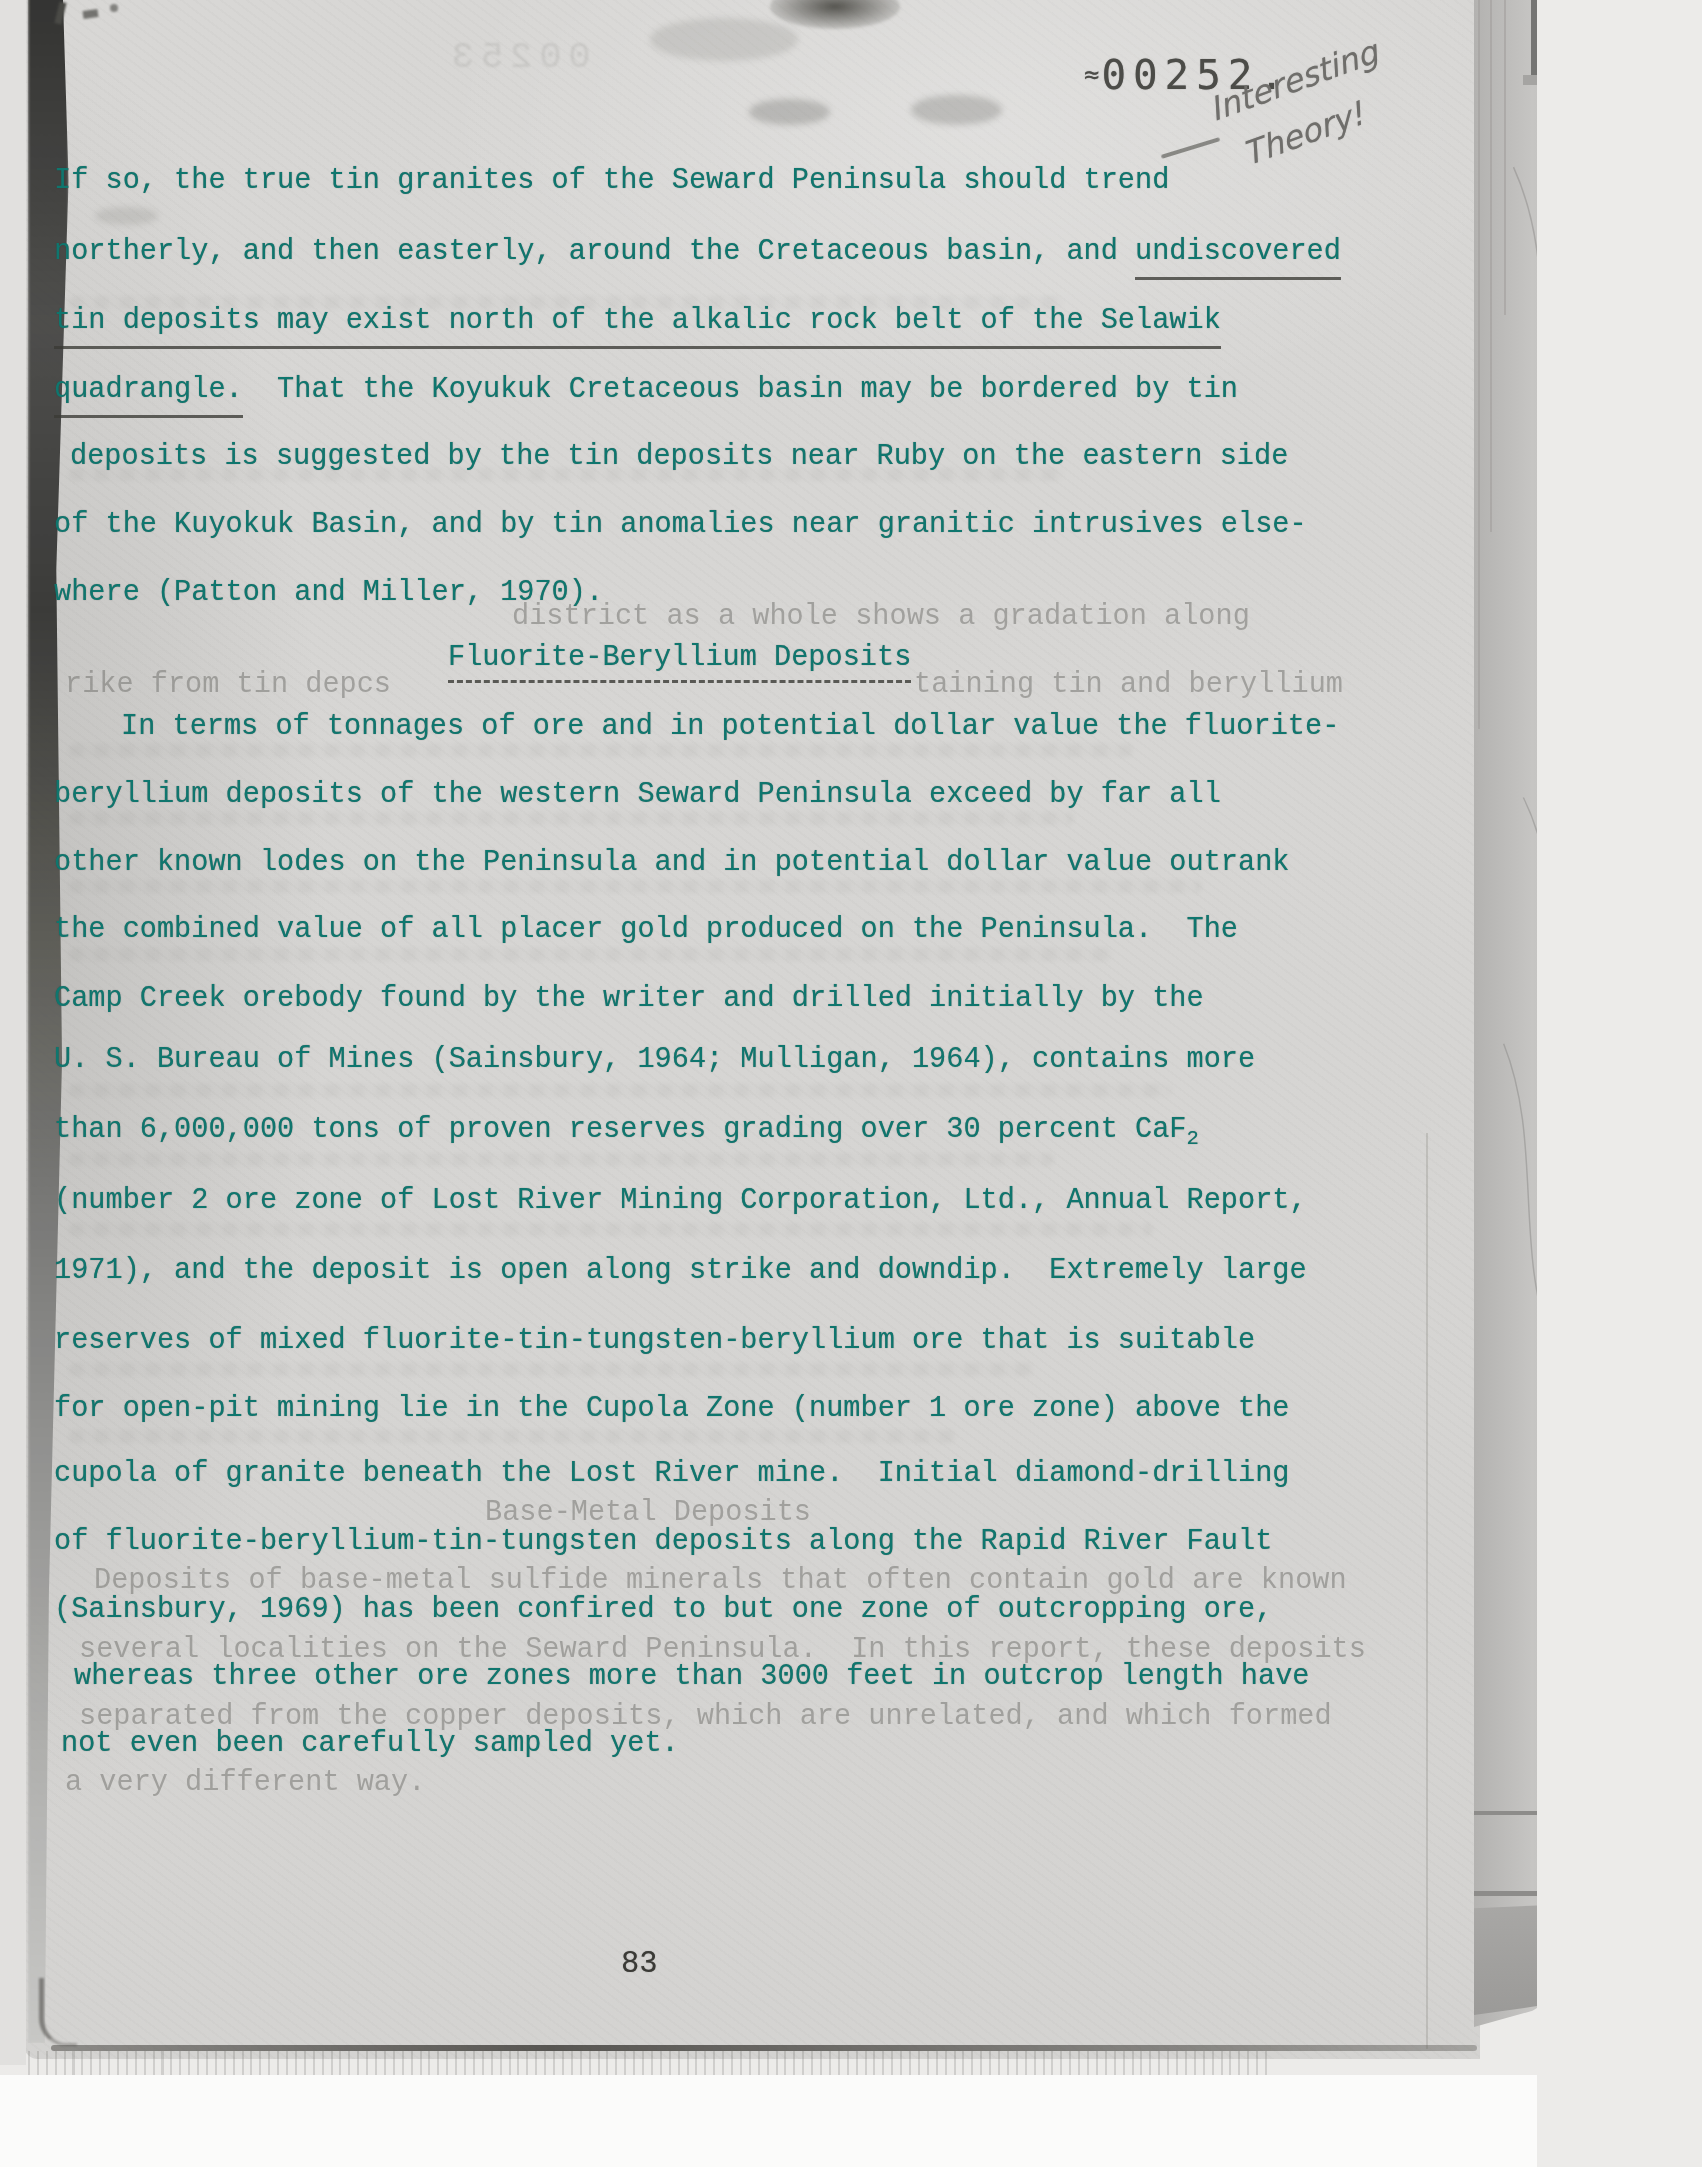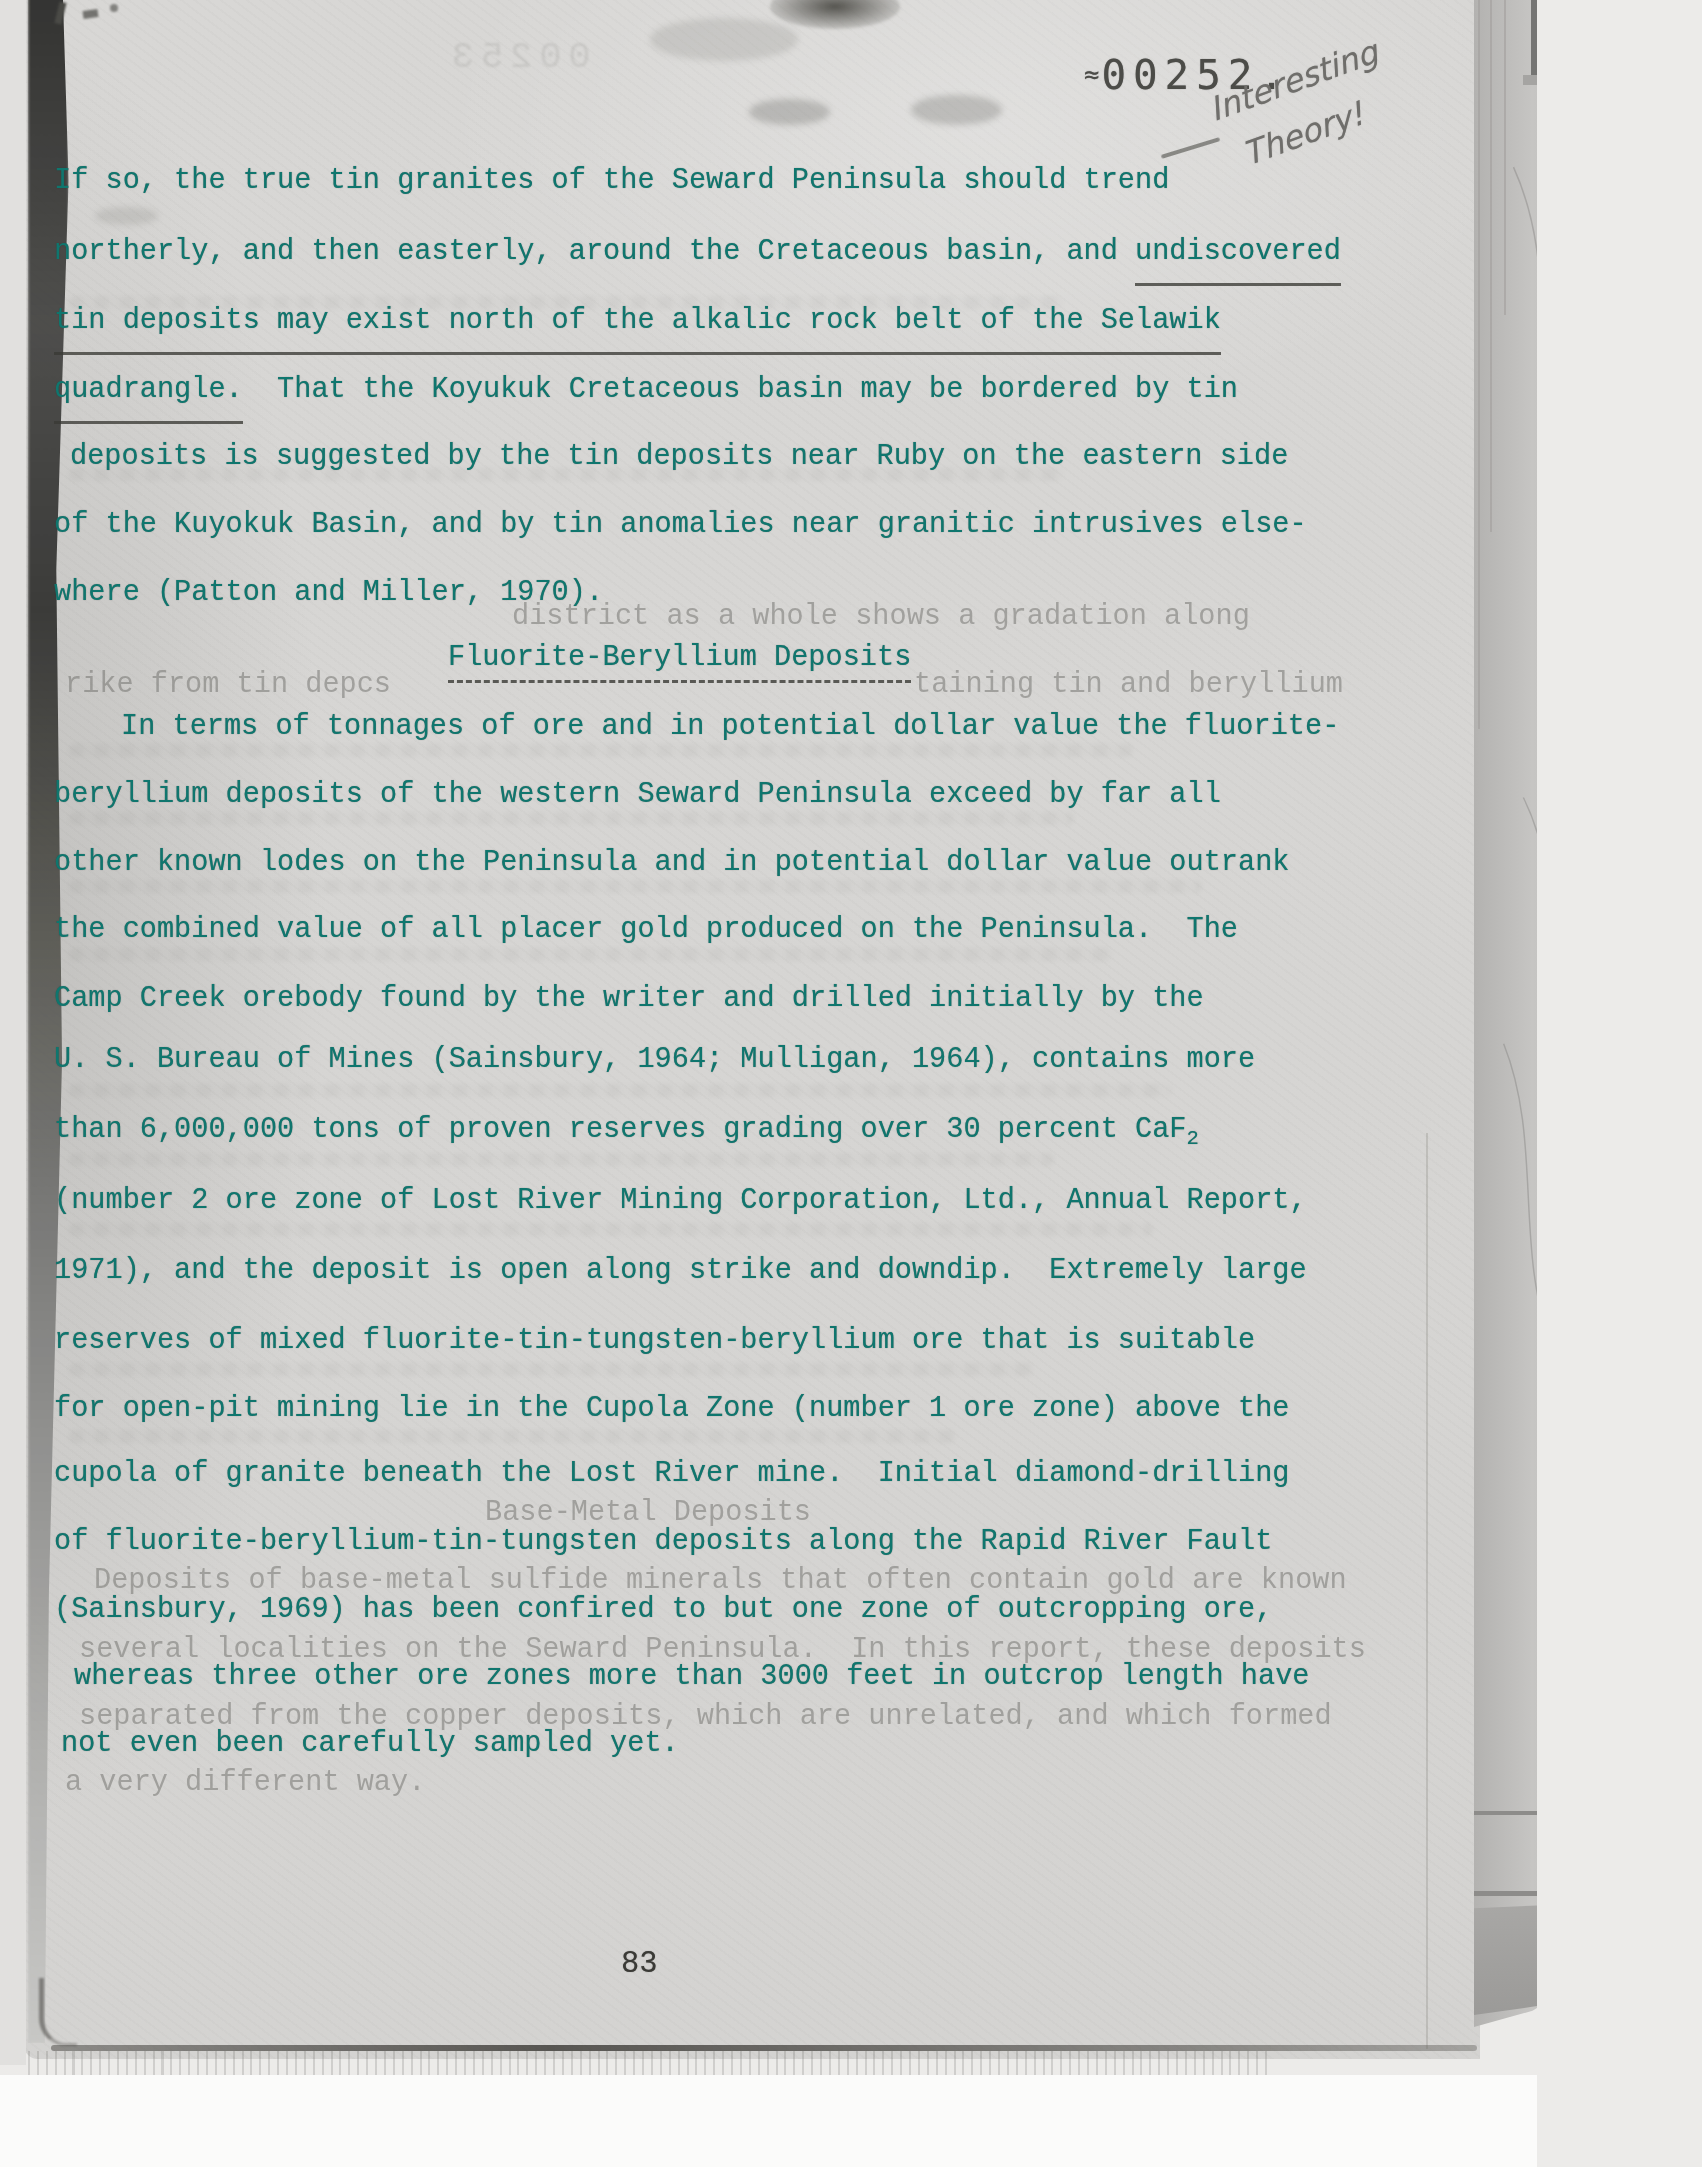--- a/index.html
+++ b/index.html
@@ -45,21 +45,21 @@
   .edge-hline{position:absolute;left:0;width:100%;background:#8d8c8a;}
   #edge-wedge{position:absolute;left:0;top:1899px;width:209px;height:116px;
     background:linear-gradient(180deg,#a9a8a6,#9b9a98);
     clip-path:polygon(0 8%,100% 0,100% 34%,55% 86%,0 100%);}
   #wrinkles{position:absolute;left:0;top:108px;}
 
   
   .line{position:absolute;font-family:"Liberation Mono",monospace;font-size:28.6px;
         line-height:1;color:#0f766e;white-space:pre;
         text-shadow:0 0 1px rgba(52,52,47,.55);}
-  .s-u{border-bottom:3px solid rgba(58,58,52,.78);padding-bottom:15px;}
+  .s-u{border-bottom:3px solid rgba(58,58,52,.78);padding-bottom:9px;}
   .s-ud{border-bottom:3px dashed rgba(58,58,52,.8);padding-bottom:5.9px;}
   .s-sub{font-size:.72em;vertical-align:-6.9px;}
   .ghost{color:rgba(98,98,94,.45);text-shadow:none;filter:blur(0.7px);}
   .mirror{transform:scaleX(-1);opacity:.3;filter:blur(1.3px);letter-spacing:6.9px;font-size:37px;}
 
   
   .noisebar{position:absolute;height:12.8px;border-radius:5.9px;
     background:repeating-linear-gradient(90deg,rgba(100,100,96,.5) 0 13.8px,rgba(100,100,96,.15) 13.8px 25.6px);
     opacity:.12;filter:blur(2.2px);}
 

